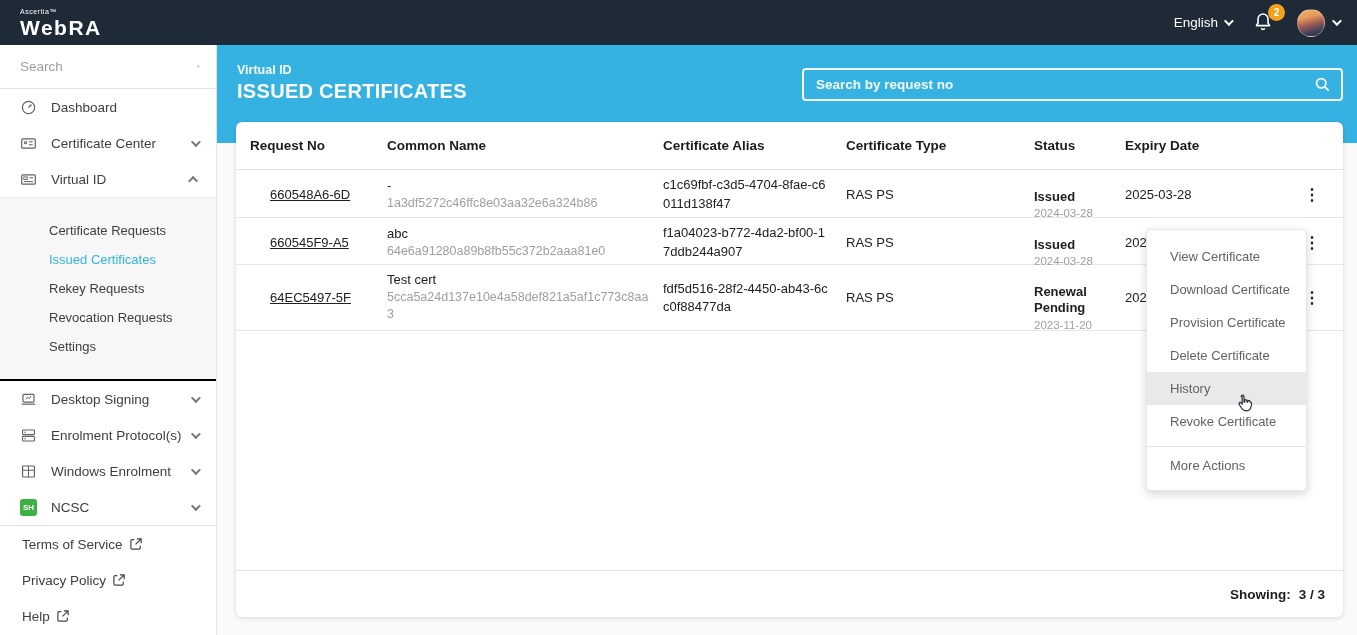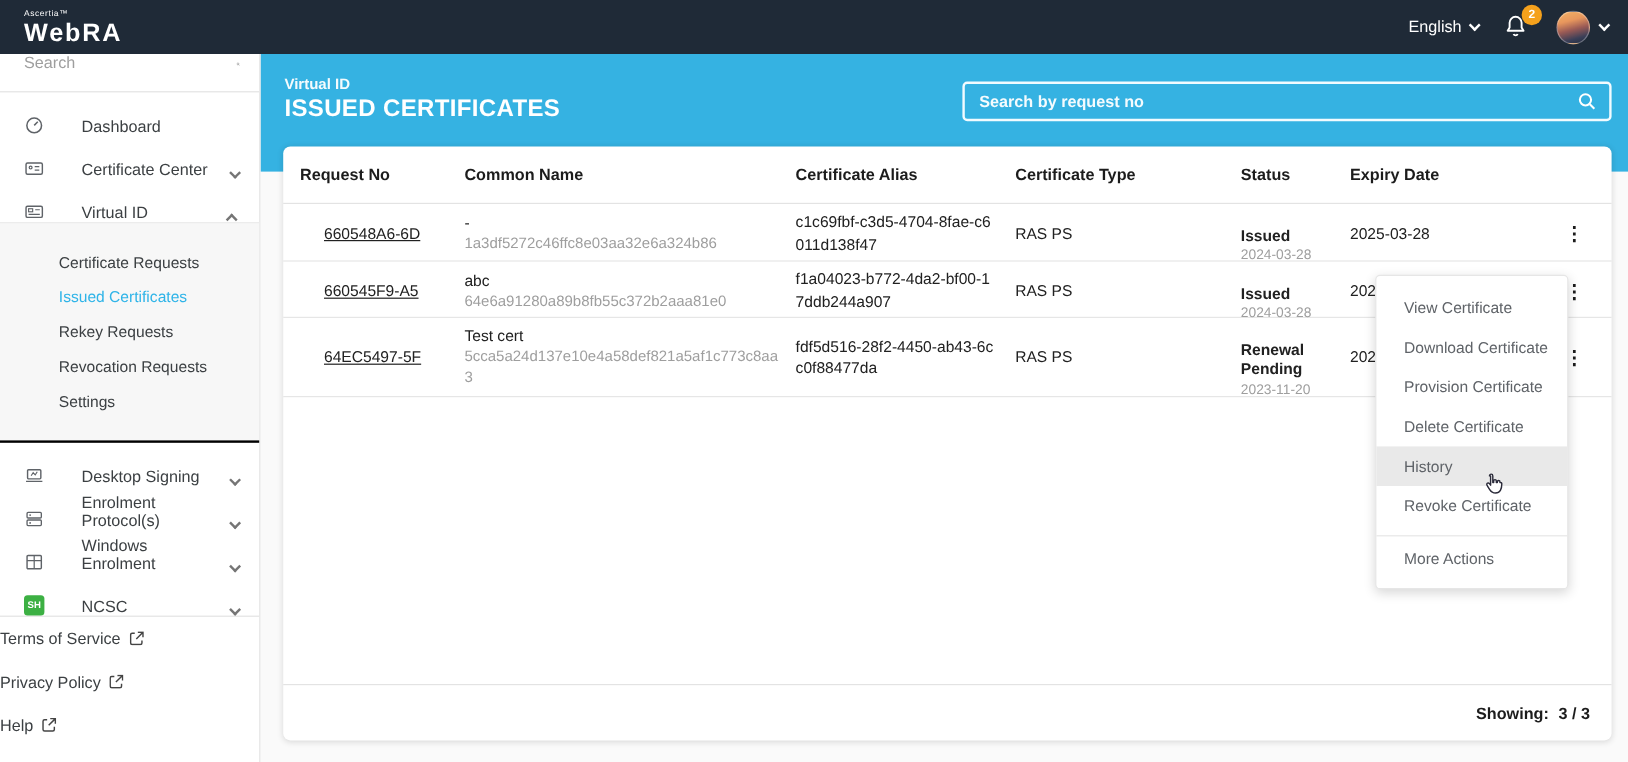--- a/index.html
+++ b/index.html
@@ -25,31 +25,31 @@
 
   .chev { display:inline-block; width:7px; height:7px; border-right:2px solid currentColor; border-bottom:2px solid currentColor; }
   .chev.down { transform:rotate(45deg) translateY(-2px); }
   .chev.up { transform:rotate(-135deg) translateY(-2px); }
   .chev.white { color:#fff; }
   .chev.gray { color:#757575; }
 
   
   .sidebar { position:absolute; left:0; top:45px; width:217px; height:590px; background:#fff;
              border-right:1px solid #e4e4e4; z-index:15; }
-  .side-search { height:32px; display:flex; align-items:flex-start; padding:0 16px 0 20px; border-bottom:1px solid #e3e3e3; }
+  .side-search { height:44px; display:flex; align-items:center; padding:0 16px 0 20px; border-bottom:1px solid #e3e3e3; }
   .side-search input { flex:1; border:none; outline:none; font-size:13.5px; color:#424242; font-family:inherit; background:transparent; }
   .side-search input::placeholder { color:#9e9e9e; }
-  .nav-item { height:36px; display:flex; align-items:flex-end; padding:0 18px 0 20px; cursor:pointer;gap:17px; }
+  .nav-item { height:36px; display:flex; align-items:center; padding:0 18px 0 20px; cursor:pointer; }
   .nav-item .nicon { width:17px; height:17px; margin-right:14px; flex:none; color:#5f6368; }
   .nav-item .nlabel { font-size:13.5px; color:#3c4043; flex:1; }
   .submenu { background:#f7f7f7; border-top:1px solid #ececec; border-bottom:2px solid #000000; padding:18px 0; }
   .submenu-item { height:29px; display:flex; align-items:center; padding-left:49px; font-size:13px; color:#3c4043; cursor:pointer; }
   .submenu-item.active { color:#2fb4e8; }
   .side-divider { border-top:1px solid #e3e3e3; }
-  .side-footer-item { height:36px; display:flex; align-items:center; font-size:13.5px; color:#3c4043; gap:7px; cursor:pointer; }
+  .side-footer-item { height:36px; display:flex; align-items:center; padding-left:22px; font-size:13.5px; color:#3c4043; gap:7px; cursor:pointer; }
   .ncsc-badge { width:17px; height:17px; border-radius:3px; background:#3cb043; color:#fff; font-size:8px; font-weight:bold;
                 display:flex; align-items:center; justify-content:center; margin-right:14px; flex:none; }
 
   
   .band { position:absolute; left:217px; top:45px; width:1140px; height:98px; background:#35b2e2; z-index:1; }
   .band-title { position:absolute; left:20px; top:18px; color:#fff; }
   .band-crumb { font-size:12.5px; font-weight:bold; opacity:.95; margin-bottom:3px; }
   .band-heading { font-size:20px; font-weight:bold; letter-spacing:.3px; }
   .band-search { position:absolute; right:14px; top:23px; width:541px; height:33px; border:2px solid #f2fbff;
                  border-radius:4px; display:flex; align-items:center; padding:0 10px 0 12px; }

